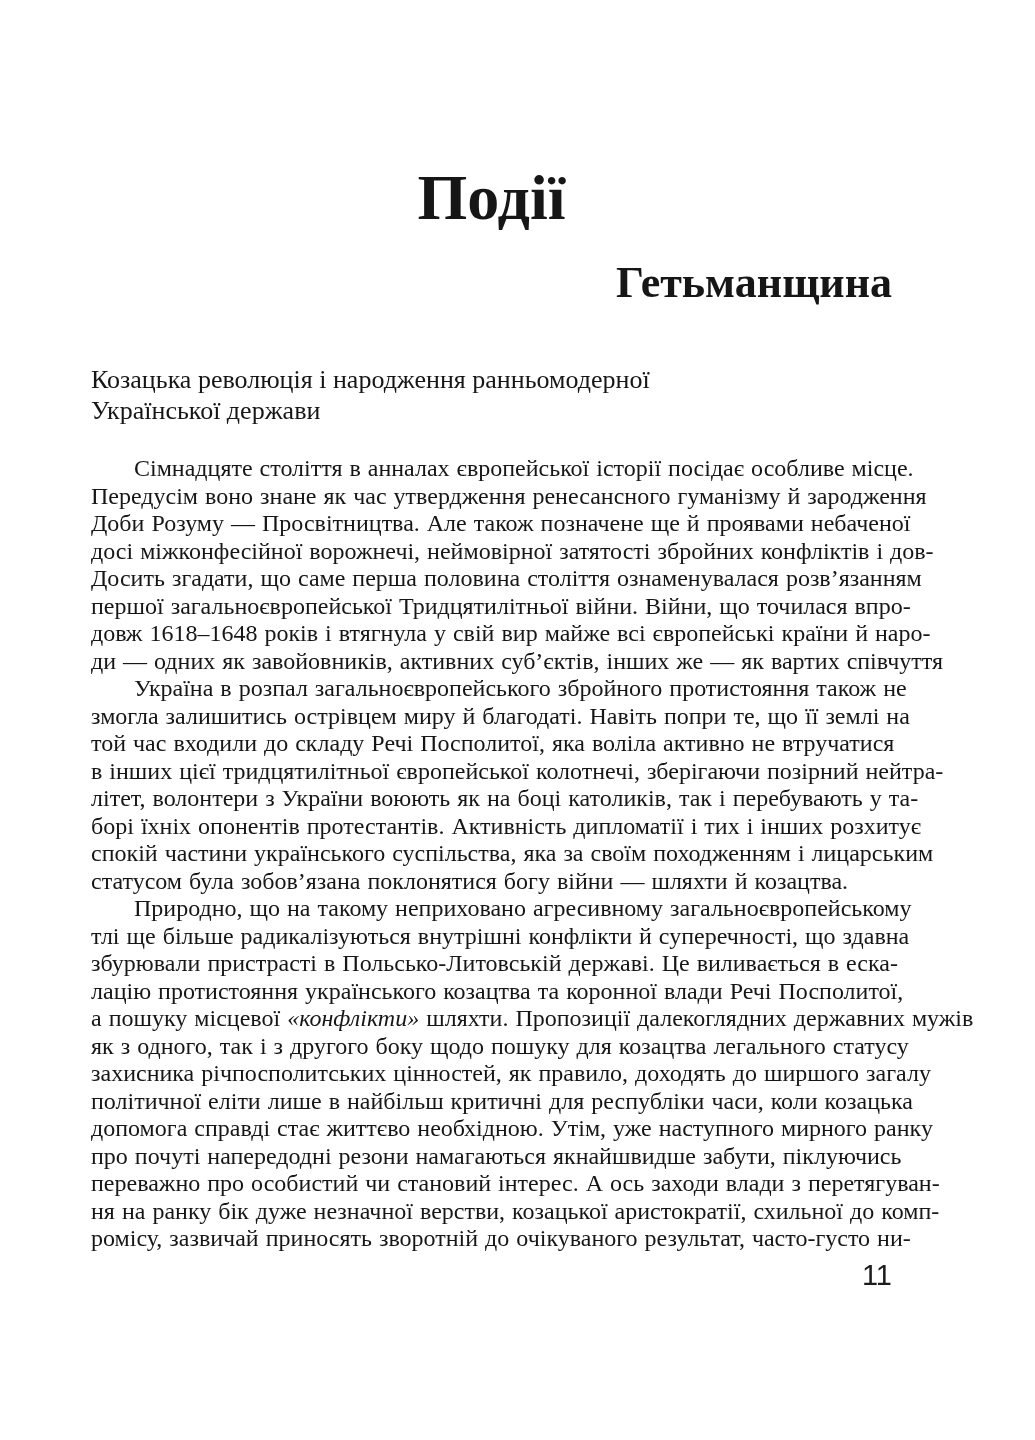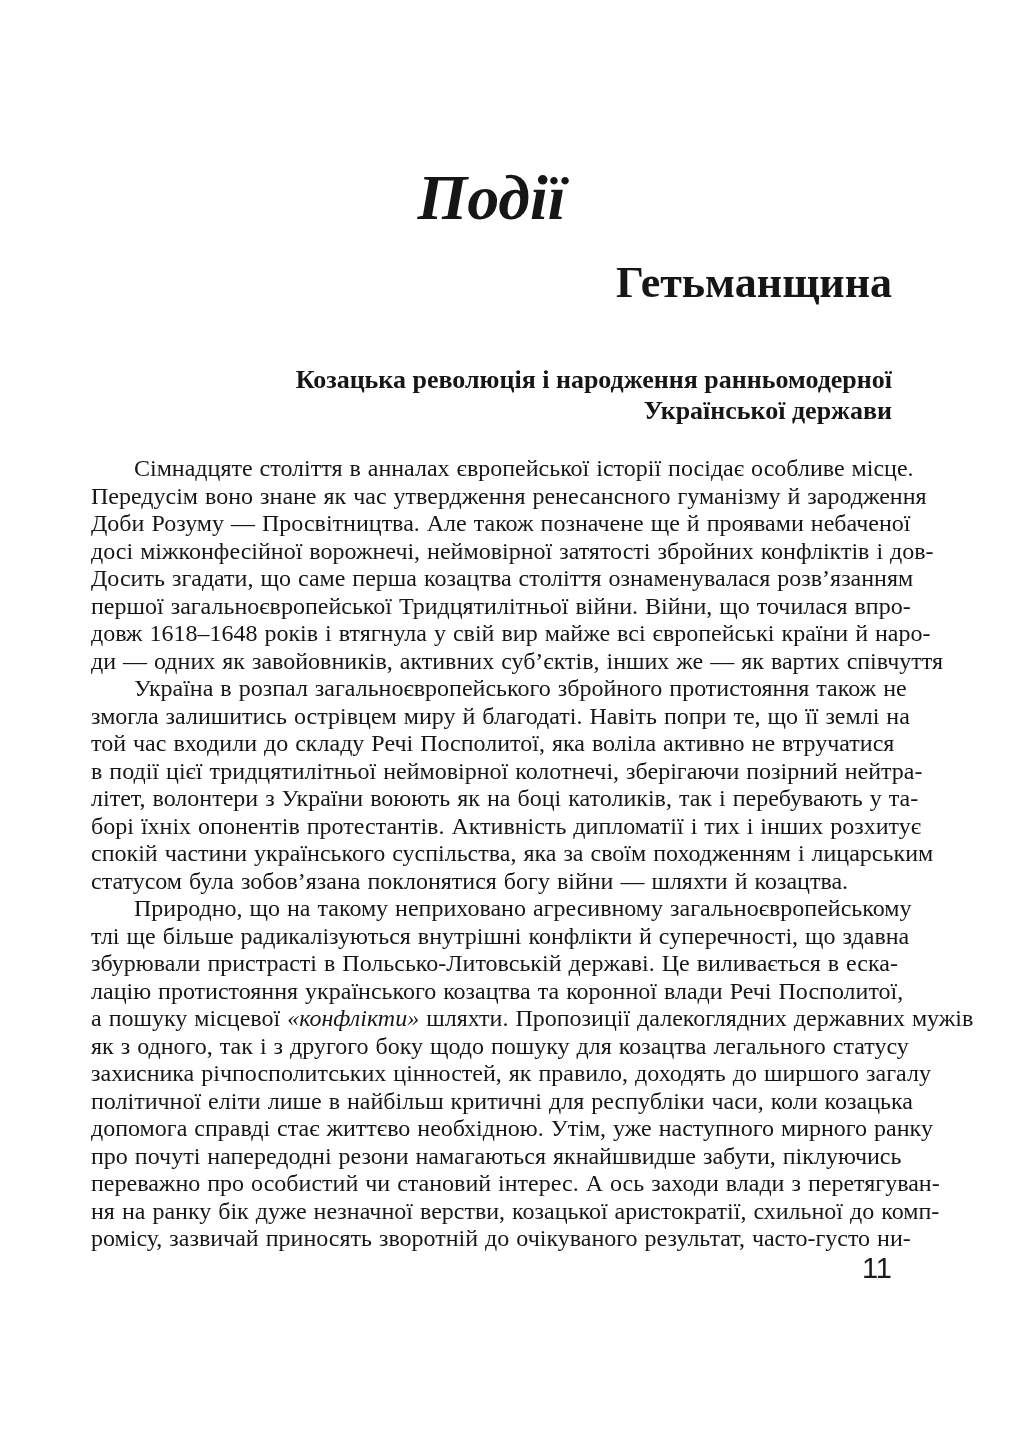--- a/index.html
+++ b/index.html
@@ -18,34 +18,33 @@
   .col {
     margin-left: 91px;
     width: 801px;
   }
   .chapter-title {
     margin: 166px 0 0 0;
     text-align: center;
     font-size: 64px;
     line-height: 64px;
     font-weight: bold;
-    font-style: italic;
     letter-spacing: 0px;
   }
   .section-title {
     margin: 30px 0 0 0;
     text-align: right;
     font-size: 44px;
     line-height: 46px;
     font-weight: bold;
   }
   .subsection-heading {
     margin: 58px 0 0 0;
-    text-align: right;
-    font-weight: bold;
+    text-align: left;
+    font-weight: normal;
     font-size: 26px;
     line-height: 31px;
   }
   .body-text {
     margin-top: 29px;
     font-size: 24px;
     line-height: 27.5px;
     word-spacing: 1px;
   }
   .line {
@@ -54,20 +53,21 @@
     white-space: nowrap;
   }
   .line.para-end {
     text-align-last: left;
   }
   .line.indent {
     text-indent: 43px;
   }
   .it { font-style: italic; }
   .page-number {
+    margin-top: 7px;
     text-align: right;
     font-family: "Liberation Sans", sans-serif;
     font-size: 29px;
     line-height: 30px;
     color: #1c1c1c;
   }
 </style>
 </head>
 <body>
 
@@ -81,28 +81,28 @@
     <div class="subsection-heading">
       <div>Козацька революція і народження ранньомодерної</div>
       <div>Української держави</div>
     </div>
 
     <div class="body-text" id="body-text">
         <div class="line indent">Сімнадцяте століття в анналах європейської історії посідає особливе місце.</div>
         <div class="line">Передусім воно знане як час утвердження ренесансного гуманізму й зародження</div>
         <div class="line">Доби Розуму — Просвітництва. Але також позначене ще й проявами небаченої</div>
         <div class="line">досі міжконфесійної ворожнечі, неймовірної затятості збройних конфліктів і дов-</div>
-        <div class="line">Досить згадати, що саме перша козацтва століття ознаменувалася розв’язанням</div>
+        <div class="line">Досить згадати, що саме перша половина століття ознаменувалася розв’язанням</div>
         <div class="line">першої загальноєвропейської Тридцятилітньої війни. Війни, що точилася впро-</div>
         <div class="line">довж 1618–1648 років і втягнула у свій вир майже всі європейські країни й наро-</div>
         <div class="line">ди — одних як завойовників, активних суб’єктів, інших же — як вартих співчуття</div>
         <div class="line indent">Україна в розпал загальноєвропейського збройного протистояння також не</div>
         <div class="line">змогла залишитись острівцем миру й благодаті. Навіть попри те, що її землі на</div>
         <div class="line">той час входили до складу Речі Посполитої, яка воліла активно не втручатися</div>
-        <div class="line">в події цієї тридцятилітньої неймовірної колотнечі, зберігаючи позірний нейтра-</div>
+        <div class="line">в інших цієї тридцятилітньої європейської колотнечі, зберігаючи позірний нейтра-</div>
         <div class="line">літет, волонтери з України воюють як на боці католиків, так і перебувають у та-</div>
         <div class="line">борі їхніх опонентів протестантів. Активність дипломатії і тих і інших розхитує</div>
         <div class="line">спокій частини українського суспільства, яка за своїм походженням і лицарським</div>
         <div class="line para-end">статусом була зобов’язана поклонятися богу війни — шляхти й козацтва.</div>
         <div class="line indent">Природно, що на такому неприховано агресивному загальноєвропейському</div>
         <div class="line">тлі ще більше радикалізуються внутрішні конфлікти й суперечності, що здавна</div>
         <div class="line">збурювали пристрасті в Польсько-Литовській державі. Це виливається в еска-</div>
         <div class="line">лацію протистояння українського козацтва та коронної влади Речі Посполитої,</div>
         <div class="line"><span>а пошуку місцевої </span><span class="it">«конфлікти»</span><span> шляхти. Пропозиції далекоглядних державних мужів</span></div>
         <div class="line">як з одного, так і з другого боку щодо пошуку для козацтва легального статусу</div>

